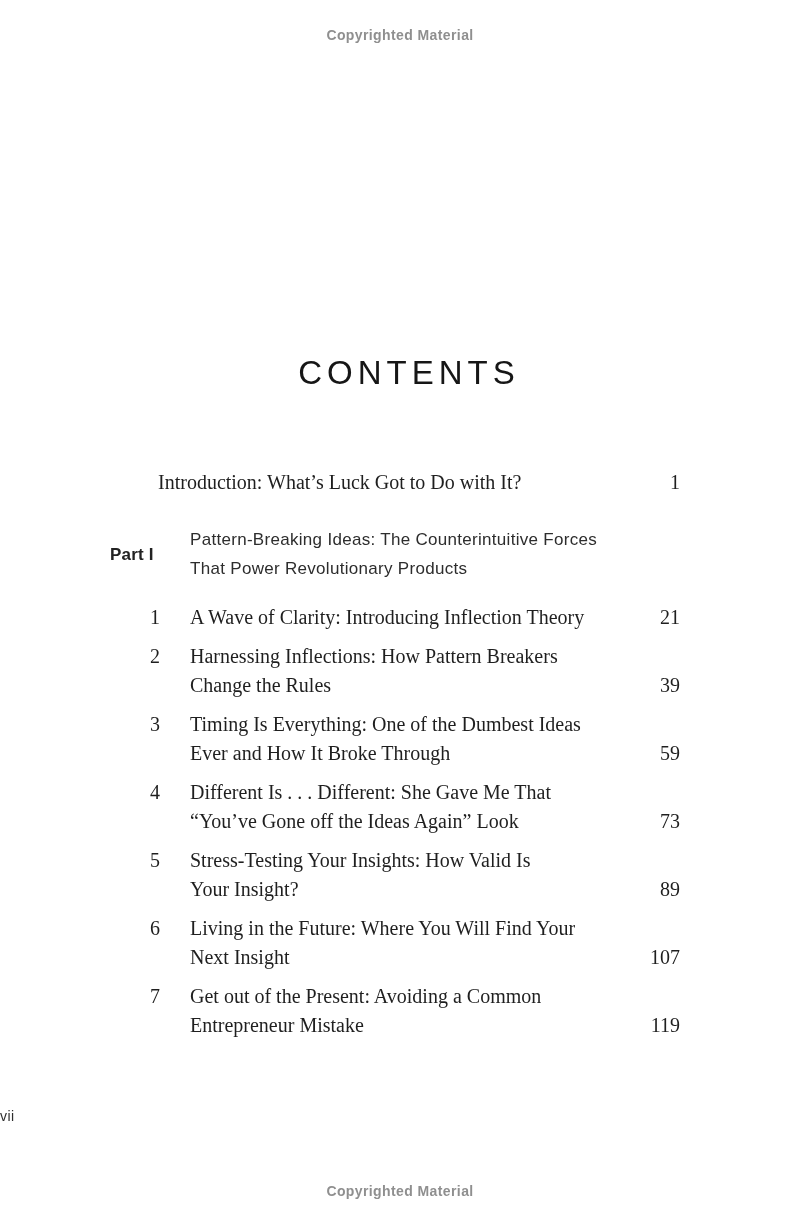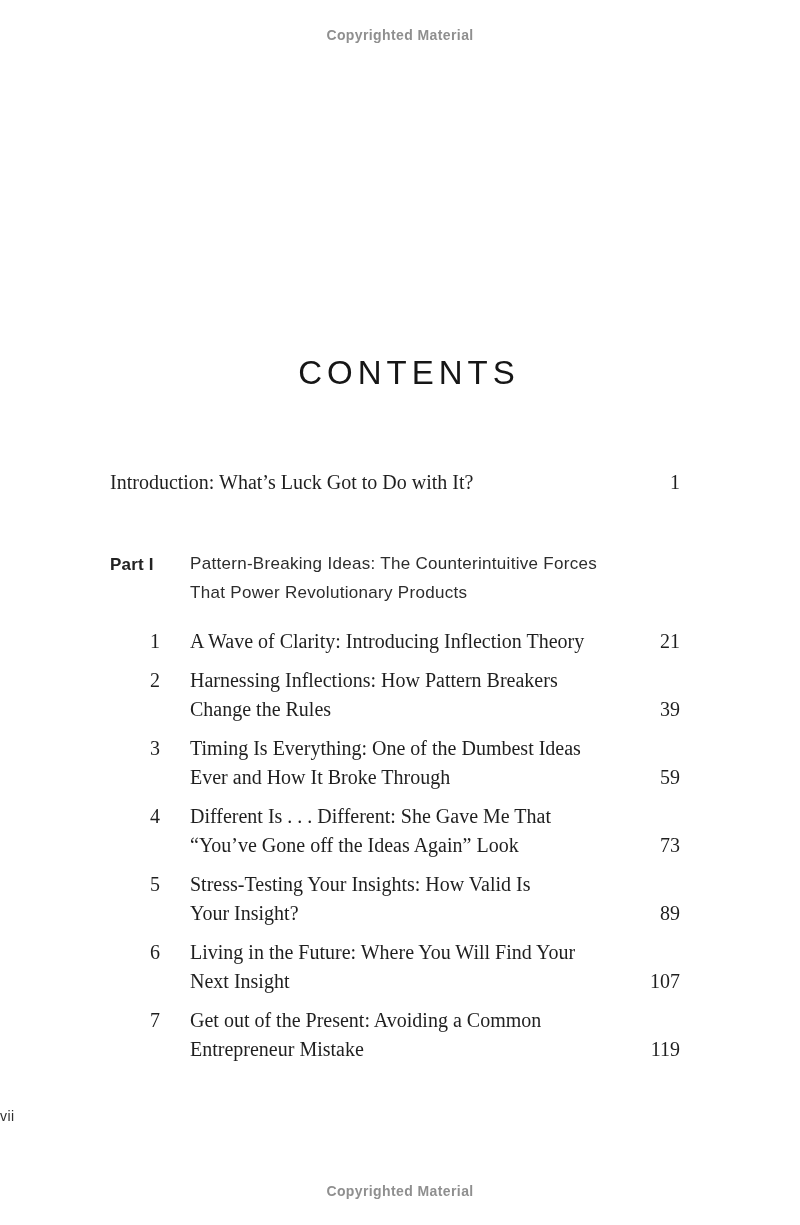--- a/index.html
+++ b/index.html
@@ -43,32 +43,33 @@
     top: 468px;
     color: #1f1f1f;
   }
   .row {
     display: flex;
     align-items: flex-end;
   }
   .intro-row {
     font-size: 20px;
     line-height: 29px;
+    margin-left: 48px;
   }
   .intro-text { flex: 1; }
   .page-num {
     font-size: 20px;
     line-height: 29px;
     text-align: right;
     min-width: 46px;
     white-space: nowrap;
   }
   .part-row {
-    margin-top: 52px;
-    align-items: flex-start;
+    margin-top: 28px;
+    align-items: center;
     font-family: "Liberation Sans", sans-serif;
   }
   .part-label {
     flex: none;
     width: 80px;
     box-sizing: border-box;
     font-size: 17px;
     font-weight: 700;
     line-height: 29px;
     letter-spacing: 0.2px;

